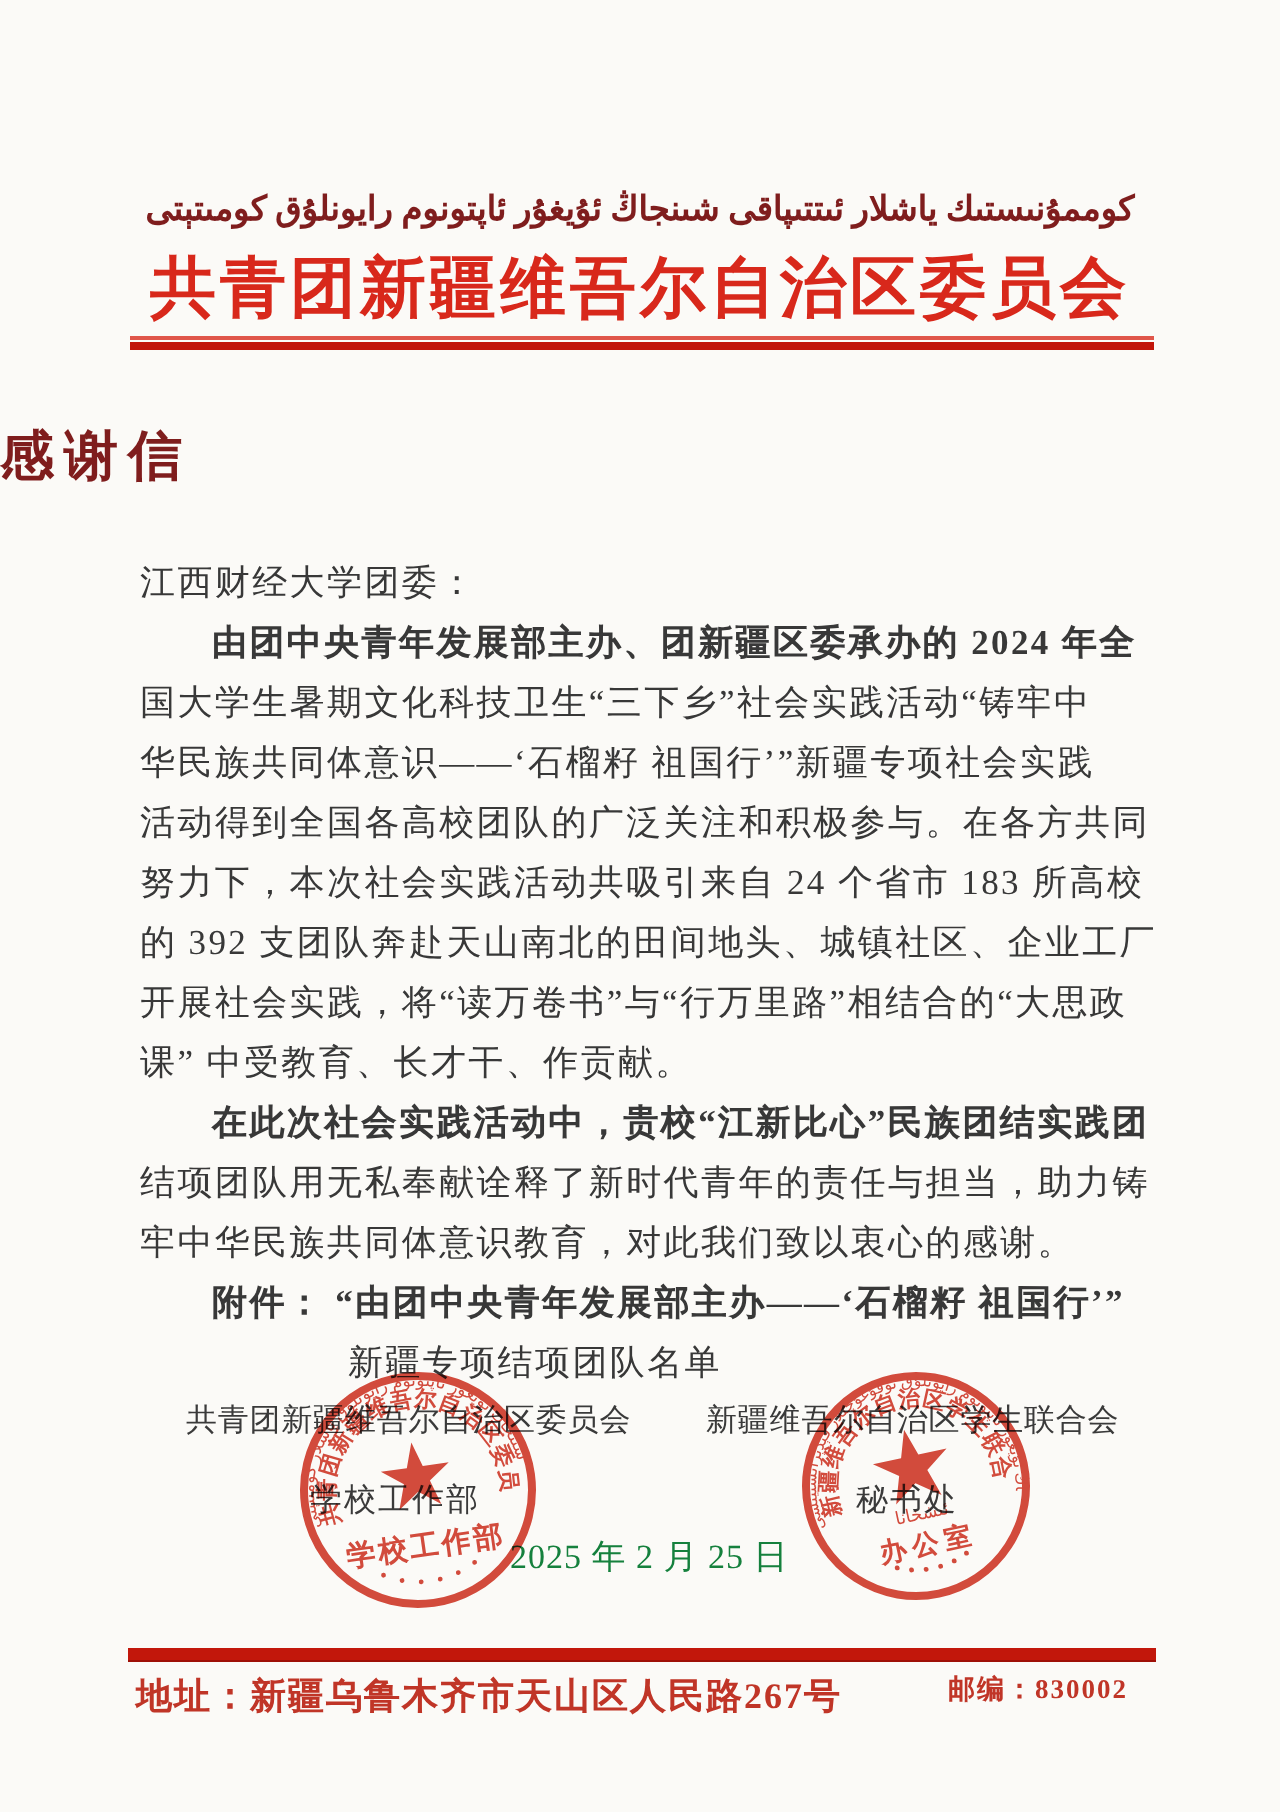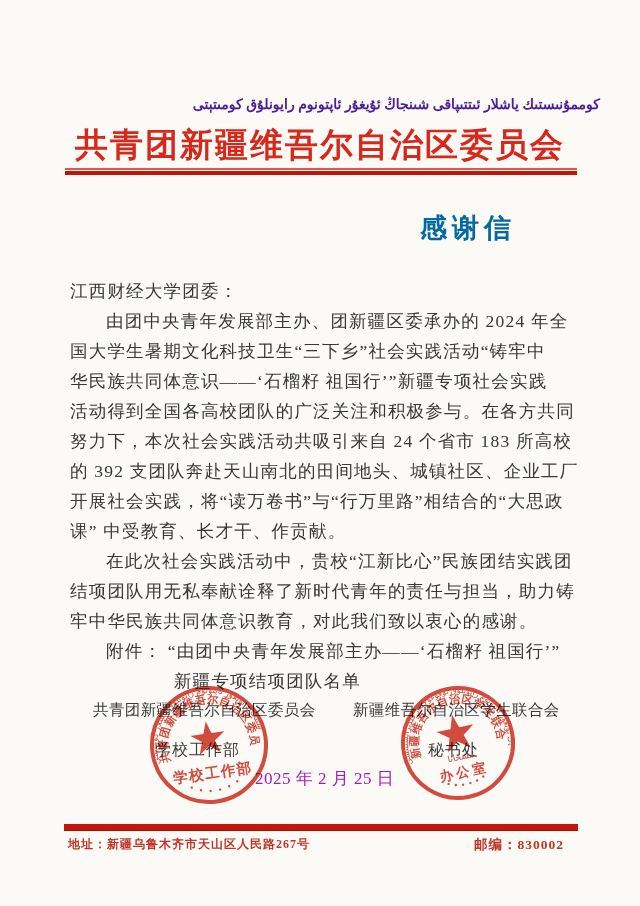--- a/index.html
+++ b/index.html
@@ -4,60 +4,60 @@
 <style>
   html,body{margin:0;padding:0;background:#e9e9e9;}
   .page{
     position:relative;width:640px;height:906px;margin:0 auto;
     background:#fbfaf7;overflow:hidden;
     font-family:"Liberation Serif","DejaVu Serif",serif;
   }
   
   .uyghur-line{
     position:absolute;top:90px;left:40px;width:560px;
-    text-align:right;color:#4c1d95;font-size:14px;font-weight:bold;
+    text-align:center;color:#7f1d1d;font-size:17px;font-weight:bold;
     direction:rtl;line-height:30px;
   }
   .org-title{
     position:absolute;top:124px;left:40px;width:560px;
     text-align:center;color:#d8281b;font-size:33px;font-weight:bold;
     letter-spacing:2px;line-height:42px;white-space:nowrap;
   }
   .head-rule{position:absolute;top:168px;left:65px;width:512px;height:7px;}
   .head-rule .r1{height:2px;background:#e0564a;}
   .head-rule .r2{height:4px;background:#c2150a;margin-top:1px;}
   
   .letter-title{
-    position:absolute;top:210px;left:0;width:516px;text-align:right;
-    color:#0369a1;font-size:27px;font-weight:bold;letter-spacing:5px;
+    position:absolute;top:210px;left:0;width:516px;text-align:left;
+    color:#7f1d1d;font-size:27px;font-weight:bold;letter-spacing:5px;
   }
   
   .body-text{
     position:absolute;top:276px;left:70px;width:508px;
     color:#383838;font-size:17.5px;line-height:30px;
     letter-spacing:1.2px;
   }
   .bline{white-space:nowrap;height:30px;}
-  .ind-2{padding-left:36px;}
+  .ind-2{padding-left:36px;font-weight:bold;}
   .ind-6{padding-left:104px;}
   
   .sig{position:absolute;color:#3a3a3a;white-space:nowrap;}
   .sig-left-org{top:700px;left:93px;font-size:15.5px;letter-spacing:0.4px;}
   .sig-right-org{top:700px;left:353px;font-size:15.5px;letter-spacing:0.4px;}
   .sig-left-dept{top:740px;left:155px;font-size:16px;letter-spacing:1px;}
   .sig-right-dept{top:740px;left:428px;font-size:16px;letter-spacing:1px;}
-  .sig-date{top:767px;left:255px;font-size:17px;letter-spacing:0.5px;color:#a21caf;}
+  .sig-date{top:767px;left:255px;font-size:17px;letter-spacing:0.5px;color:#15803d;}
   
   .seal{position:absolute;mix-blend-mode:multiply;opacity:0.86;}
   .seal-left{left:146px;top:682px;transform:rotate(-8deg);}
   .seal-right{left:396px;top:681px;transform:rotate(-12deg);}
   
   .foot-bar{position:absolute;top:824px;left:64px;width:514px;height:6px;
     background:#c2170b;box-shadow:0 1px 0 #9e0f06;}
-  .foot-addr{position:absolute;top:836px;left:68px;font-size:12px;
+  .foot-addr{position:absolute;top:836px;left:68px;font-size:18px;
     color:#c03527;font-weight:bold;letter-spacing:1px;white-space:nowrap;}
   .foot-post{position:absolute;top:836px;right:76px;font-size:13.5px;
     color:#c03527;font-weight:bold;letter-spacing:1px;white-space:nowrap;}
 </style>
 </head>
 <body>
 
 <div class="page">
 
   <div class="uyghur-line">كوممۇنىستىك ياشلار ئىتتىپاقى شىنجاڭ ئۇيغۇر ئاپتونوم رايونلۇق كومىتېتى</div>

